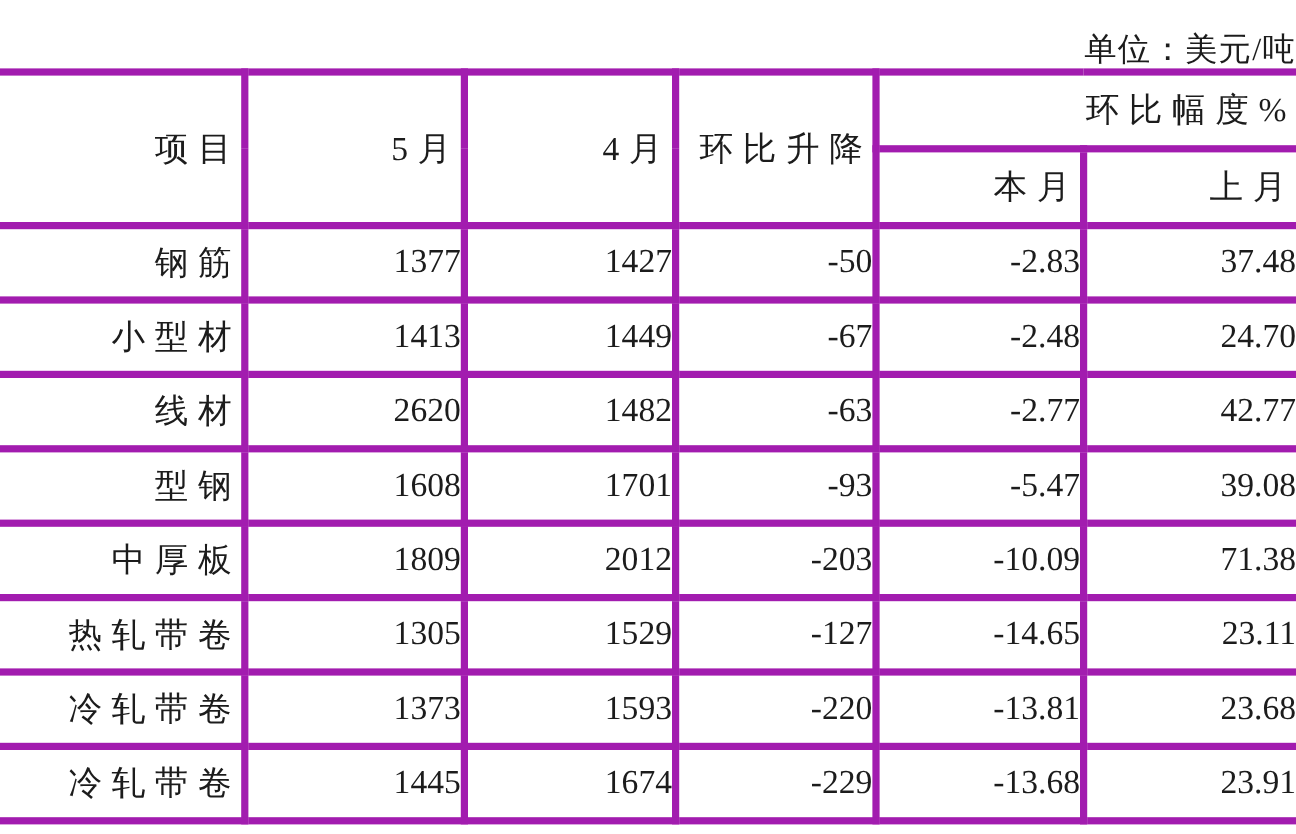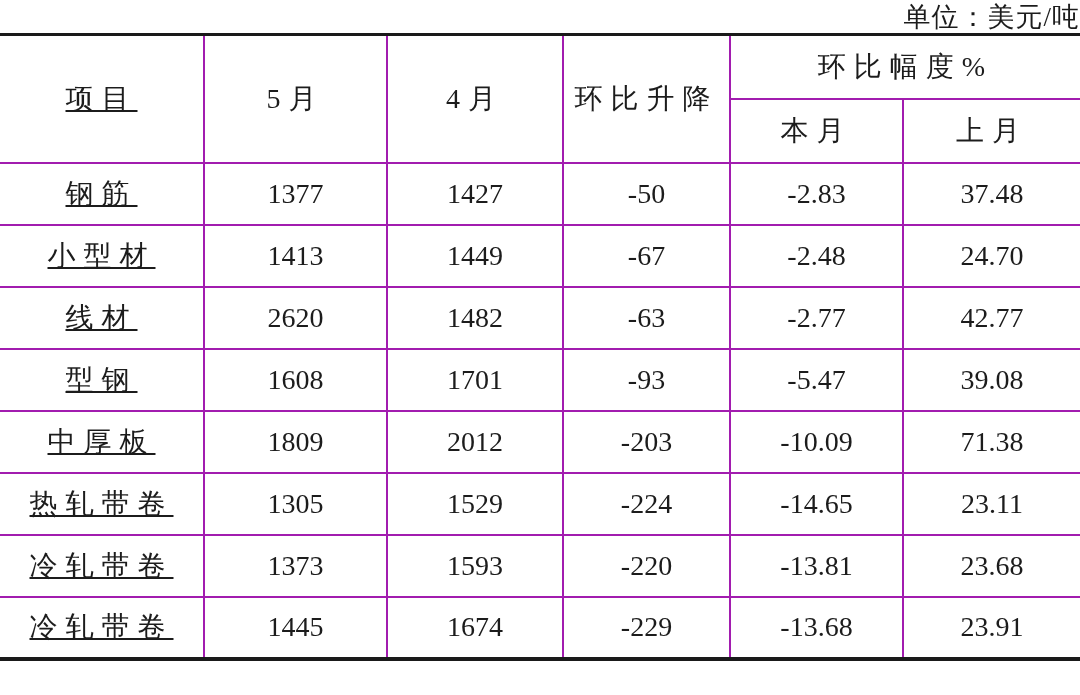--- a/index.html
+++ b/index.html
@@ -13,38 +13,39 @@
   .unit-note {
     height: 33px;
     display: flex;
     justify-content: flex-end;
     align-items: flex-end;
     font-size: 27px;
     line-height: 1.1;
     padding-right: 0px;
     letter-spacing: 1px;
     white-space: nowrap;
+    margin-top: 24px;
   }
   table.price-table {
     width: 1080px;
     table-layout: fixed;
     border-collapse: collapse;
     border-top: 3px solid #1a1a1a;
     border-bottom: 4px solid #1a1a1a;
   }
   .price-table th, .price-table td {
-    border: 2px solid #a21caf;
-    text-align: center;
+    border: 6px solid #a21caf;
+    text-align: right;
     vertical-align: middle;
     font-weight: normal;
     font-size: 28px;
     overflow: hidden;
     white-space: nowrap;
   }
-  .price-table .no-l { border-left: none; text-decoration: underline; }
+  .price-table .no-l { border-left: none; }
   .price-table .no-r { border-right: none; }
   .price-table tr.hrow1 { height: 64px; }
   .price-table tr.hrow2 { height: 64px; }
   .price-table tr.drow  { height: 62px; }
   .cjk { letter-spacing: 8px; }
   .num { letter-spacing: 0; }
 </style>
 </head>
 <body>
 
@@ -109,21 +110,21 @@
       <td class="num">1809</td>
       <td class="num">2012</td>
       <td class="num">-203</td>
       <td class="num">-10.09</td>
       <td class="num no-r">71.38</td>
     </tr>
     <tr class="drow">
       <td class="no-l cjk">热轧带卷</td>
       <td class="num">1305</td>
       <td class="num">1529</td>
-      <td class="num">-224</td>
+      <td class="num">-127</td>
       <td class="num">-14.65</td>
       <td class="num no-r">23.11</td>
     </tr>
     <tr class="drow">
       <td class="no-l cjk">冷轧带卷</td>
       <td class="num">1373</td>
       <td class="num">1593</td>
       <td class="num">-220</td>
       <td class="num">-13.81</td>
       <td class="num no-r">23.68</td>

